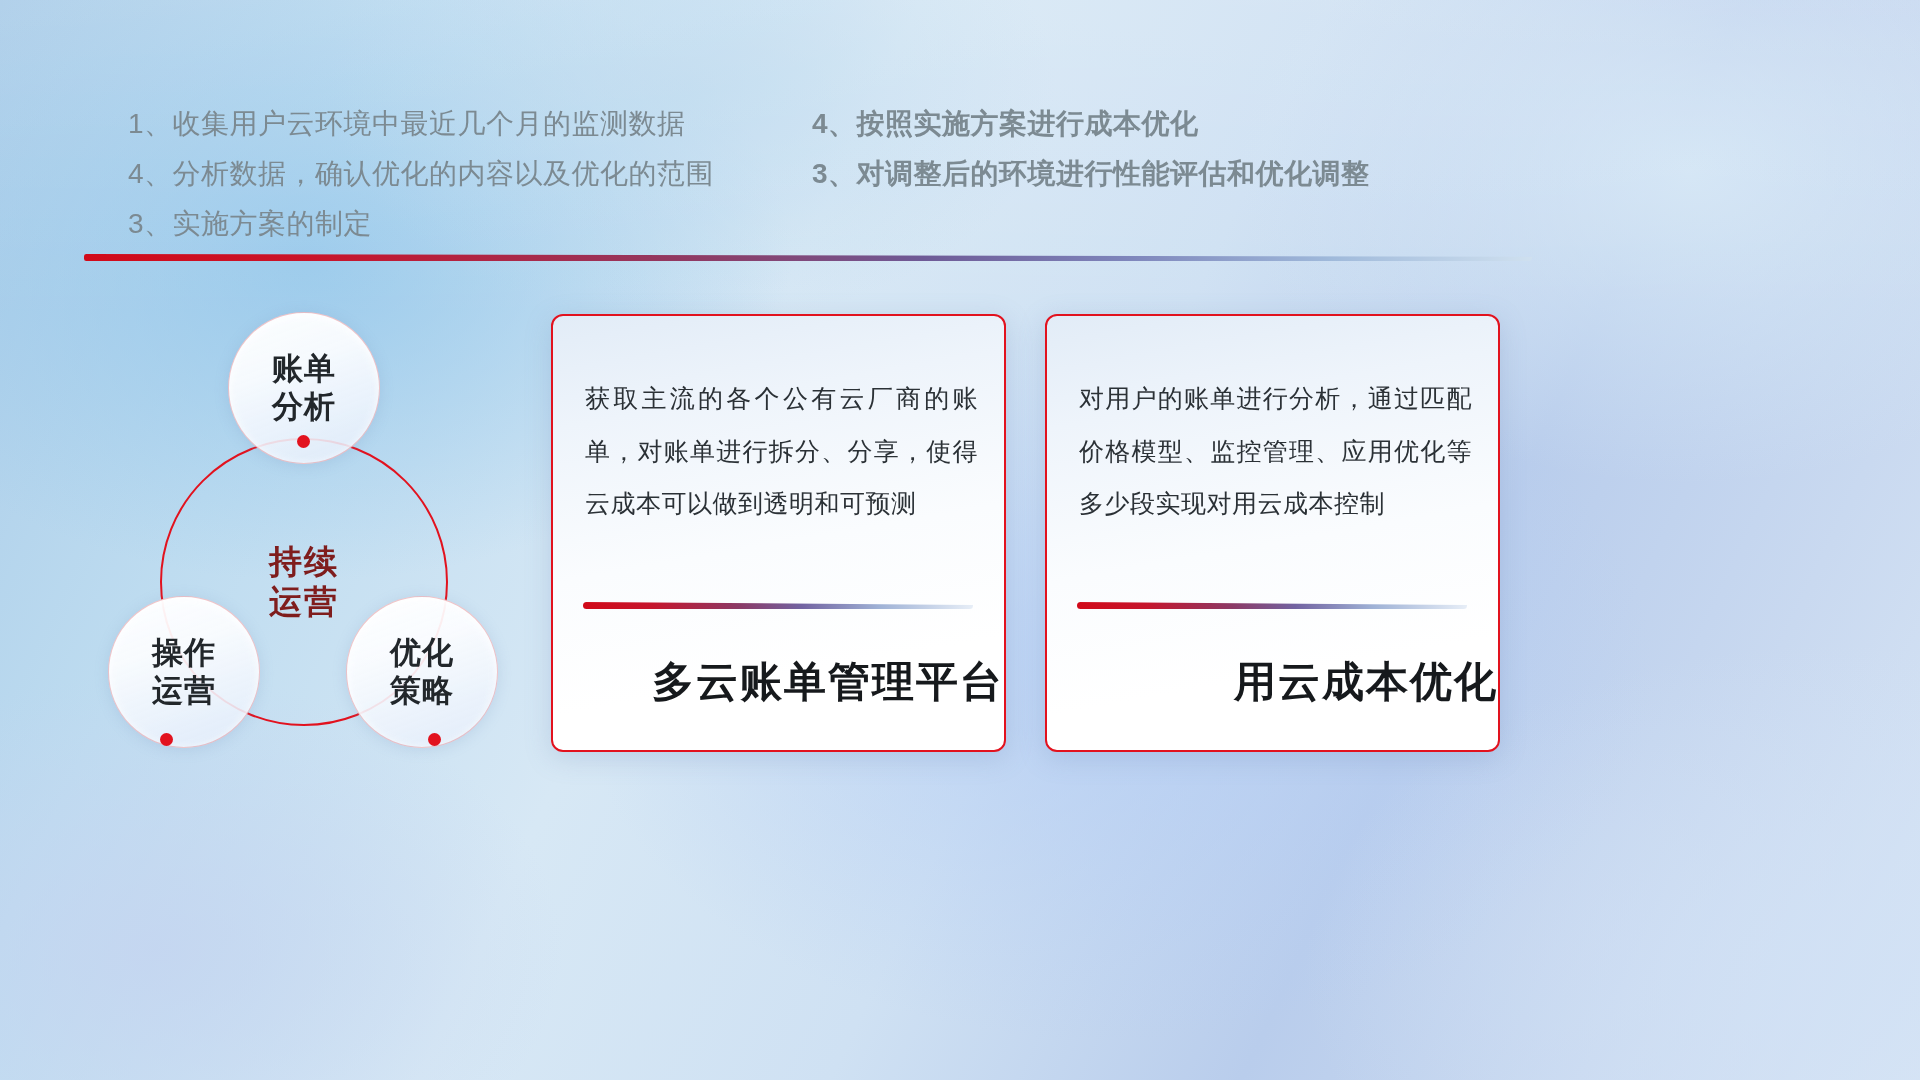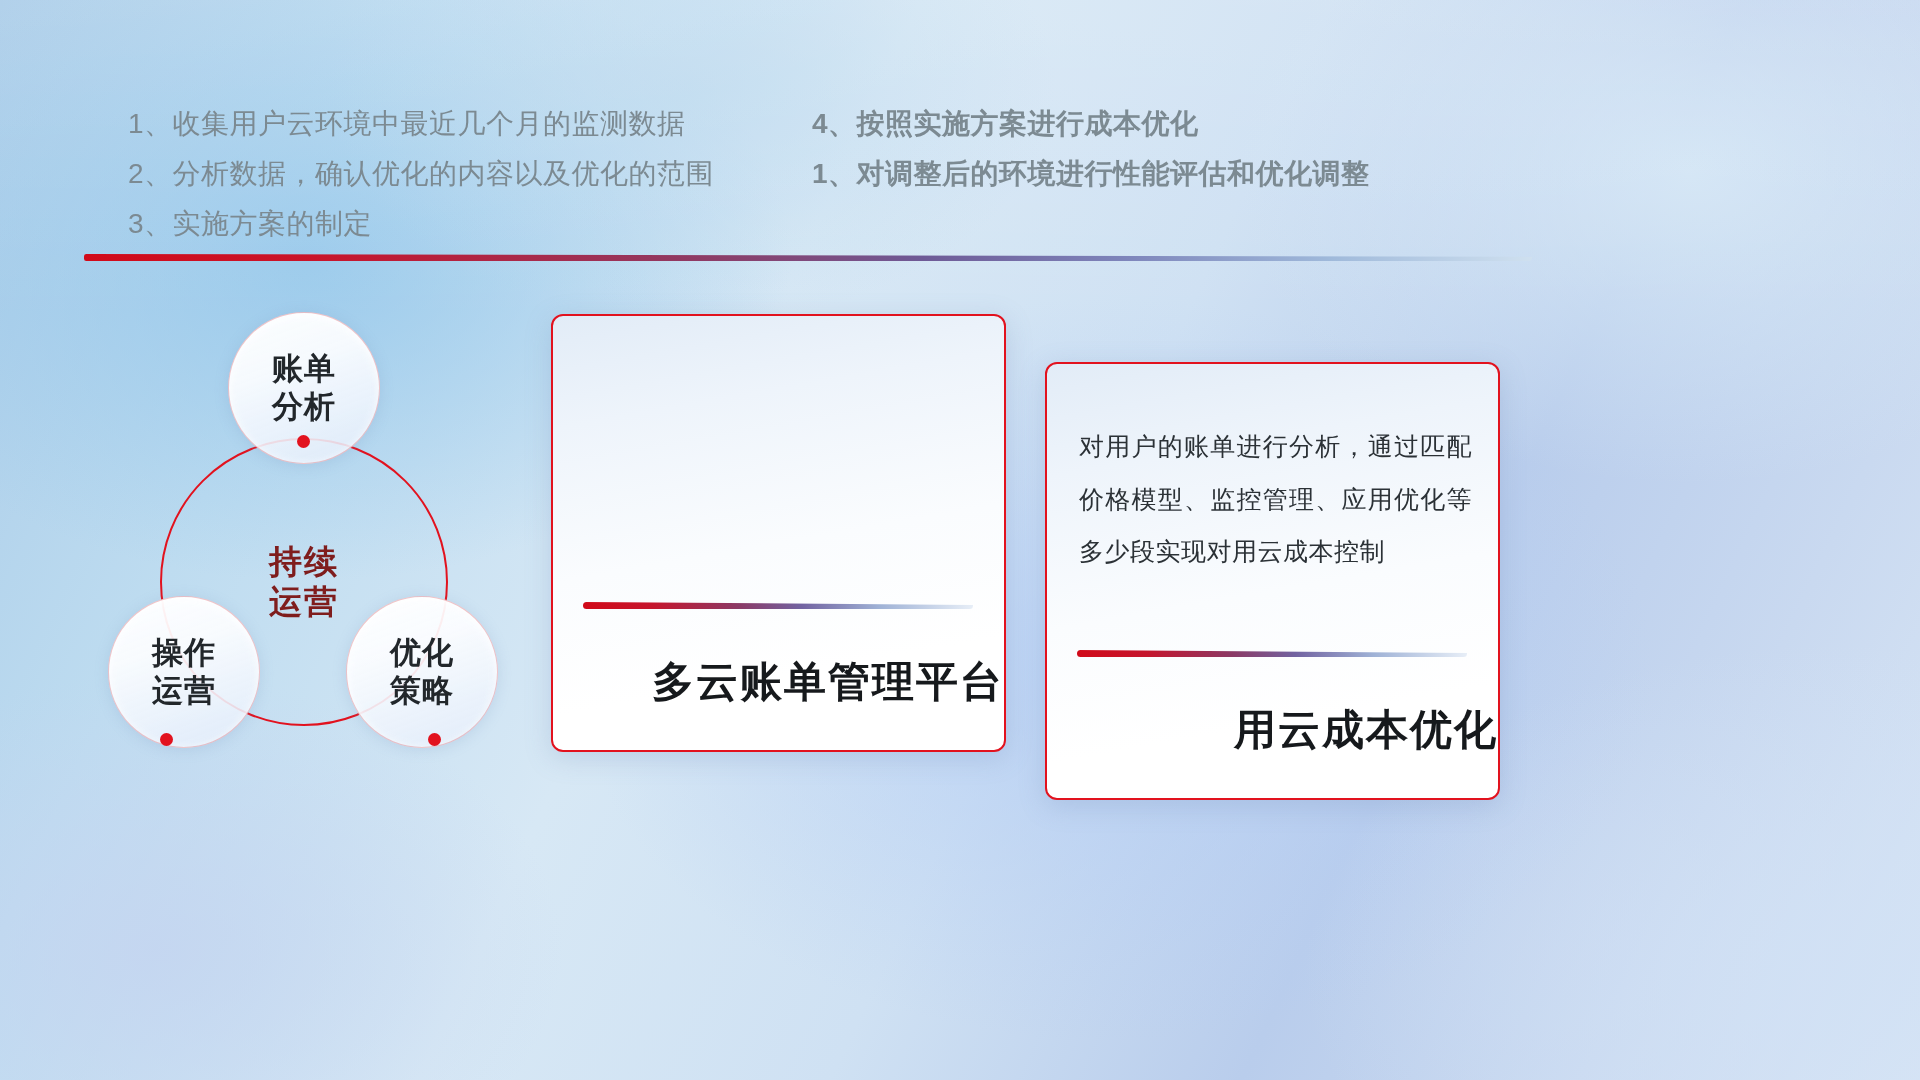--- a/index.html
+++ b/index.html
@@ -102,21 +102,21 @@
     top:314px;
     width:455px;
     height:438px;
     border-radius:12px;
     border:2px solid #e2121e;
     background:linear-gradient(170deg,#e2ecf7 0%,#eef4fb 22%,#fafcfe 52%,#ffffff 78%,#ffffff 100%);
     box-shadow:0 6px 26px rgba(110,140,185,.25);
     overflow:hidden;
   }
   #card-1 { left:551px; }
-  #card-2 { left:1045px;margin-top:48px; }
+  #card-2 { left:1045px; }
 
   .card-body {
     position:absolute;
     left:32px; right:26px; top:56px;
     color:#2b3136;
     font-size:25px;
     line-height:2.1;
     letter-spacing:.5px;
     text-align:justify;
   }
@@ -150,42 +150,43 @@
   <div class="bg-layer l3"></div>
   <div class="bg-layer l4"></div>
   <div class="bg-layer l5"></div>
   <div class="bg-layer l6"></div>
   <div class="bg-layer l7"></div>
   <div class="bg-layer l8"></div>
 </div>
 
 <div id="steps">
   <div class="step col-a r1">1、收集用户云环境中最近几个月的监测数据</div>
-  <div class="step col-a r2">2、分析数据，确认优化的内容以及优化的范围</div>
+  <div class="step col-a r2">4、分析数据，确认优化的内容以及优化的范围</div>
   <div class="step col-a r3">3、实施方案的制定</div>
   <div class="step col-b r1">4、按照实施方案进行成本优化</div>
-  <div class="step col-b r2">1、对调整后的环境进行性能评估和优化调整</div>
+  <div class="step col-b r2">3、对调整后的环境进行性能评估和优化调整</div>
 </div>
 
 <div id="divider"></div>
 
 <div id="venn">
   <div class="ring"></div>
   <div class="ring-label">持续<br>运营</div>
 
   <div class="bubble" id="b-top">账单<br>分析</div>
   <div class="bubble" id="b-left">操作<br>运营</div>
   <div class="bubble" id="b-right">优化<br>策略</div>
 
   <div class="dot" id="dot-top"></div>
   <div class="dot" id="dot-left"></div>
   <div class="dot" id="dot-right"></div>
 </div>
 
 <div class="card" id="card-1">
+  <div class="card-body">获取主流的各个公有云厂商的账单，对账单进行拆分、分享，使得云成本可以做到透明和可预测</div>
   <div class="card-rule"></div>
   <div class="card-title">多云账单管理平台</div>
 </div>
 
 <div class="card" id="card-2">
   <div class="card-body">对用户的账单进行分析，通过匹配价格模型、监控管理、应用优化等多少段实现对用云成本控制</div>
   <div class="card-rule"></div>
   <div class="card-title">用云成本优化</div>
 </div>
 

